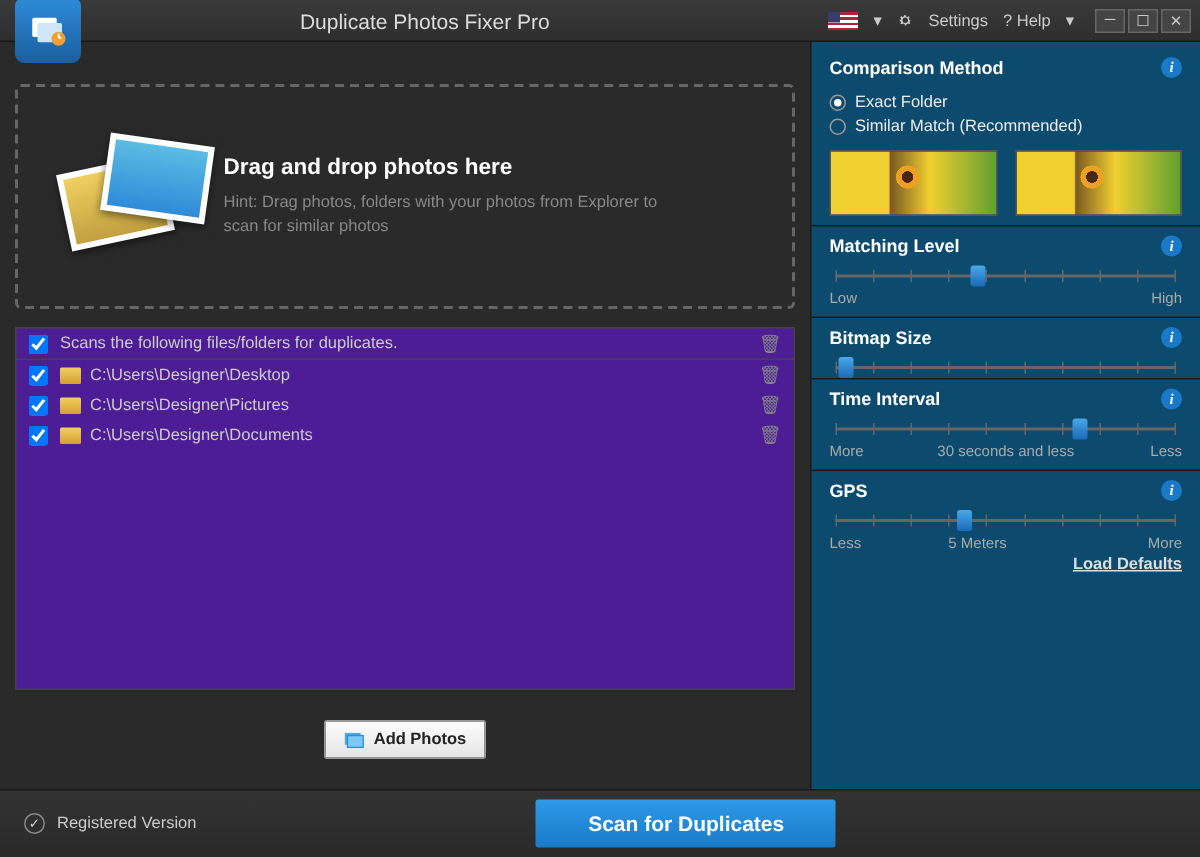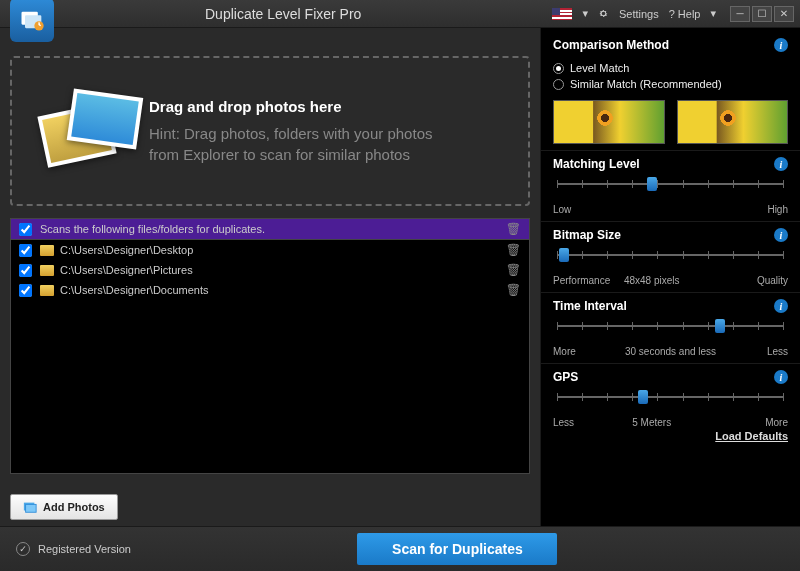--- a/index.html
+++ b/index.html
@@ -9,38 +9,38 @@
 .app-icon svg { width: 28px; height:28px;}
 .title { flex:1; text-align:center; color:#ddd; font-size:14px; font-weight:400; margin-left:-40px; }
 .titlebar-right { display:flex; align-items:center; gap:10px; }
 .flag { width:20px; height:12px; background: linear-gradient(to bottom, #b22234 0%, #b22234 15%, white 15%, white 30%, #b22234 30%, #b22234 45%, white 45%, white 60%, #b22234 60%, #b22234 75%, white 75%, white 90%, #b22234 90%); position:relative; }
 .flag::before { content:''; position:absolute; left:0; top:0; width:8px; height:7px; background:#3c3b6e; }
 .tb-text { color:#ccc; font-size:11px; }
 .winbtns { display:flex; gap:2px; margin-left:4px; }
 .winbtn { width:20px; height:16px; background:#444; border:1px solid #666; display:flex; align-items:center; justify-content:center; color:#ccc; font-size:10px; }
 .main { display:flex; height: 498px; }
 .left { flex:1; padding: 8px 10px 6px 10px; display:flex; flex-direction:column; }
-.right { width: 260px; background:#000000; border-left:1px solid #1a1a1a; padding:10px 12px; overflow:hidden; }
+.right { width: 260px; background:#0c4a6e; border-left:1px solid #1a1a1a; padding:10px 12px; overflow:hidden; }
 .dropzone { border:2px dashed #666; border-radius:4px; height:150px; margin-top:20px; display:flex; align-items:center; padding:20px 30px; gap:7px; }
 .photo-stack { width:100px; height:80px; position:relative; }
 .photo { position:absolute; width:70px; height:52px; background:#fff; padding:4px; box-shadow:0 2px 6px rgba(0,0,0,.5);}
 .photo .inner{ width:100%; height:100%; }
 .p1{ transform:rotate(-12deg); left:0; top:18px;} .p1 .inner{background:linear-gradient(#f0d060,#c0a040);}
 .p2{ transform:rotate(8deg); left:28px; top:2px;} .p2 .inner{background:linear-gradient(#5bbce4,#2e8bd8);}
 .dz-text h3 { color:#fff; font-size:15px; font-weight:600; margin-bottom:8px;}
-.dz-text p { color:#888; font-size:15px; line-height:1.4; max-width:300px;}
+.dz-text p { color:#888; font-size:11px; line-height:1.4; max-width:300px;}
 .listhdr { background:#4c1d95; height:22px; display:flex; align-items:center; padding:0 8px; margin-top:12px; border:1px solid #444;}
 .listhdr input[type=checkbox]{ margin-right:8px;}
-.filelist { background:#000000; flex:1; border:1px solid #444; border-top:none; overflow:auto;}
+.filelist { background:#4c1d95; flex:1; border:1px solid #444; border-top:none; overflow:auto;}
 .row { display:flex; align-items:center; height:20px; padding:0 8px; color:#ccc; }
 .row input[type=checkbox]{ margin-right:8px;}
 .folder-icon { width:14px; height:11px; background:linear-gradient(#f0d060,#d4a030); border-radius:1px; margin-right:6px; }
 .row .path{ flex:1; }
 .trash { color:#888; cursor:pointer; font-size:12px;}
-.btnrow { display:flex; gap:14px; margin-top:20px; align-items:center;}
+.btnrow { display:flex; gap:14px; margin-top:20px; align-items:center;flex-direction:column;}
 .btn { height:26px; background:linear-gradient(#fdfdfd,#e4e4e4); border:1px solid #999; border-radius:2px; color:#222; font-size:11px; font-weight:600; display:flex; align-items:center; padding:0 12px; gap:6px; cursor:pointer;}
 .btn .bicon{ width:14px; height:14px; }
 .spacer{flex:1;}
 .scan-combo{ display:flex; }
 .scan-combo .btn{ border-radius:2px 0 0 2px; width:130px;}
 .scan-combo .dd{ width:20px; background:linear-gradient(#fdfdfd,#e4e4e4); border:1px solid #999; border-left:none; border-radius:0 2px 2px 0; display:flex; align-items:center; justify-content:center;}
 .section-title{ color:#fff; font-weight:600; font-size:12px; display:flex; align-items:center; justify-content:space-between; margin-bottom:10px;}
 .info-icon{ width:14px; height:14px; border-radius:50%; background:#1a7ac8; color:#fff; font-size:10px; font-weight:bold; display:flex; align-items:center; justify-content:center; font-style:italic; font-family:Georgia,serif;}
 .radio-row{ display:flex; align-items:center; gap:6px; color:#eee; font-size:11px; margin:4px 0;}
 .radio{ width:11px; height:11px; border-radius:50%; border:1px solid #999; display:flex; align-items:center; justify-content:center;}
@@ -48,21 +48,21 @@
 .thumbs{ display:flex; gap:12px; margin:10px 0 6px;}
 .thumb{ flex:1; height:44px; background:linear-gradient(90deg,#f0d030 0%,#f0d030 35%,#7a5a20 36%,#f0d030 60%,#60a030 100%); border:1px solid #555; position:relative;}
 .thumb::after{content:''; position:absolute; left:38%; top:20%; width:18px; height:18px; background:radial-gradient(circle,#4a2810 30%,#f0a020 31%,#f0a020 60%,transparent 61%); border-radius:50%;}
 .divider{ height:1px; background:#1a1a1a; margin:6px -12px;}
 .slider-sec{ margin-bottom:2px;}
 .slider-sec .section-title{ margin-bottom:8px; margin-top:6px;}
 .track{ height:2px; background:#666; position:relative; margin:12px 4px 4px;}
 .ticks{ position:absolute; width:100%; top:-3px; display:flex; justify-content:space-between;}
 .ticks span{ width:1px; height:8px; background:#666;}
 .knob{ position:absolute; top:-6px; width:10px; height:14px; background:linear-gradient(#4aa8e8,#1a6ab8); border-radius:2px; transform:translateX(-50%);}
-.slabels{ display:flex; justify-content:space-between; color:#aaa; font-size:10px; margin-top:19px;}
+.slabels{ display:flex; justify-content:space-between; color:#aaa; font-size:10px; margin-top:9px;}
 .slabels .mid{ position:absolute; left:50%; transform:translateX(-50%);}
 .slider-wrap{position:relative;}
 .load-def{ text-align:right; }
 .load-def a{ color:#ddd; font-weight:600; text-decoration:underline; font-size:11px;}
 .footer{ height:45px; background:linear-gradient(#333,#2a2a2a); border-top:1px solid #1a1a1a; display:flex; align-items:center; padding:0 16px;}
 .reg{ display:flex; align-items:center; gap:8px; color:#ccc; font-size:11px;}
 .check-circle{ width:14px; height:14px; border-radius:50%; border:1px solid #888; display:flex; align-items:center; justify-content:center; font-size:9px;}
 .scan-btn{ margin:0 auto; background:linear-gradient(#2e9ae8,#1a7ac8); color:#fff; font-weight:600; font-size:14px; border:none; height:32px; width:200px; border-radius:2px; cursor:pointer;}
 .email{ text-align:right; color:#aaa; font-size:10px; line-height:1.3;}
 .gear{ width:11px; height:11px; display:inline-block; vertical-align:middle;}
@@ -72,21 +72,21 @@
 
 <div class="titlebar">
   <div class="app-icon">
     <svg viewBox="0 0 24 24" fill="#fff">
         <rect x="3" y="5" width="14" height="11" rx="1" fill="#fff"></rect>
         <rect x="6" y="8" width="14" height="11" rx="1" fill="#cde6f8"></rect>
         <circle cx="18" cy="17" r="4" fill="#f0a030"></circle>
         <path d="M18 14v2l1.5 1" stroke="#fff" stroke-width="1"></path>
       </svg>
   </div>
-  <div class="title">Duplicate Level Fixer Pro</div>
+  <div class="title">Duplicate Photos Fixer Pro</div>
   <div class="titlebar-right">
     <div class="flag"></div>
     <span class="tb-text">▾</span>
     <svg class="gear" viewBox="0 0 24 24" fill="#ccc">
         <path d="M12 8a4 4 0 100 8 4 4 0 000-8zm9 4l-2 .5-.8 2 1 1.8-1.4 1.4-1.8-1-2 .8-.5 2h-2l-.5-2-2-.8-1.8 1L4.8 17l1-1.8-.8-2L3 12l2-.5.8-2-1-1.8L6.2 6.3l1.8 1 2-.8.5-2h2l.5 2 2 .8 1.8-1 1.4 1.4-1 1.8.8 2z"></path>
       </svg>
     <span class="tb-text">Settings</span>
     <span class="tb-text">? Help</span>
     <span class="tb-text">▾</span>
     <div class="winbtns">
@@ -152,21 +152,21 @@
     </div>
   </div>
 
   <div class="right">
     <div class="section-title">
       <span>Comparison Method</span>
       <span class="info-icon">i</span>
     </div>
     <div class="radio-row">
       <div class="radio sel"></div>
-      <span>Level Match</span>
+      <span>Exact Folder</span>
     </div>
     <div class="radio-row">
       <div class="radio"></div>
       <span>Similar Match (Recommended)</span>
     </div>
     <div class="thumbs">
       <div class="thumb"></div>
       <div class="thumb"></div>
     </div>
     <div class="divider"></div>
@@ -214,25 +214,20 @@
               <span></span>
               <span></span>
               <span></span>
               <span></span>
               <span></span>
               <span></span>
               <span></span>
             </div>
           <div class="knob" style="left:3%"></div>
         </div>
-        <div class="slabels">
-            <span>Performance</span>
-            <span class="mid" style="left:42%">48x48 pixels</span>
-            <span>Quality</span>
-          </div>
       </div>
     </div>
     <div class="divider"></div>
 
     <div class="slider-sec">
       <div class="section-title">
           <span>Time Interval</span>
           <span class="info-icon">i</span>
         </div>
       <div class="slider-wrap">

